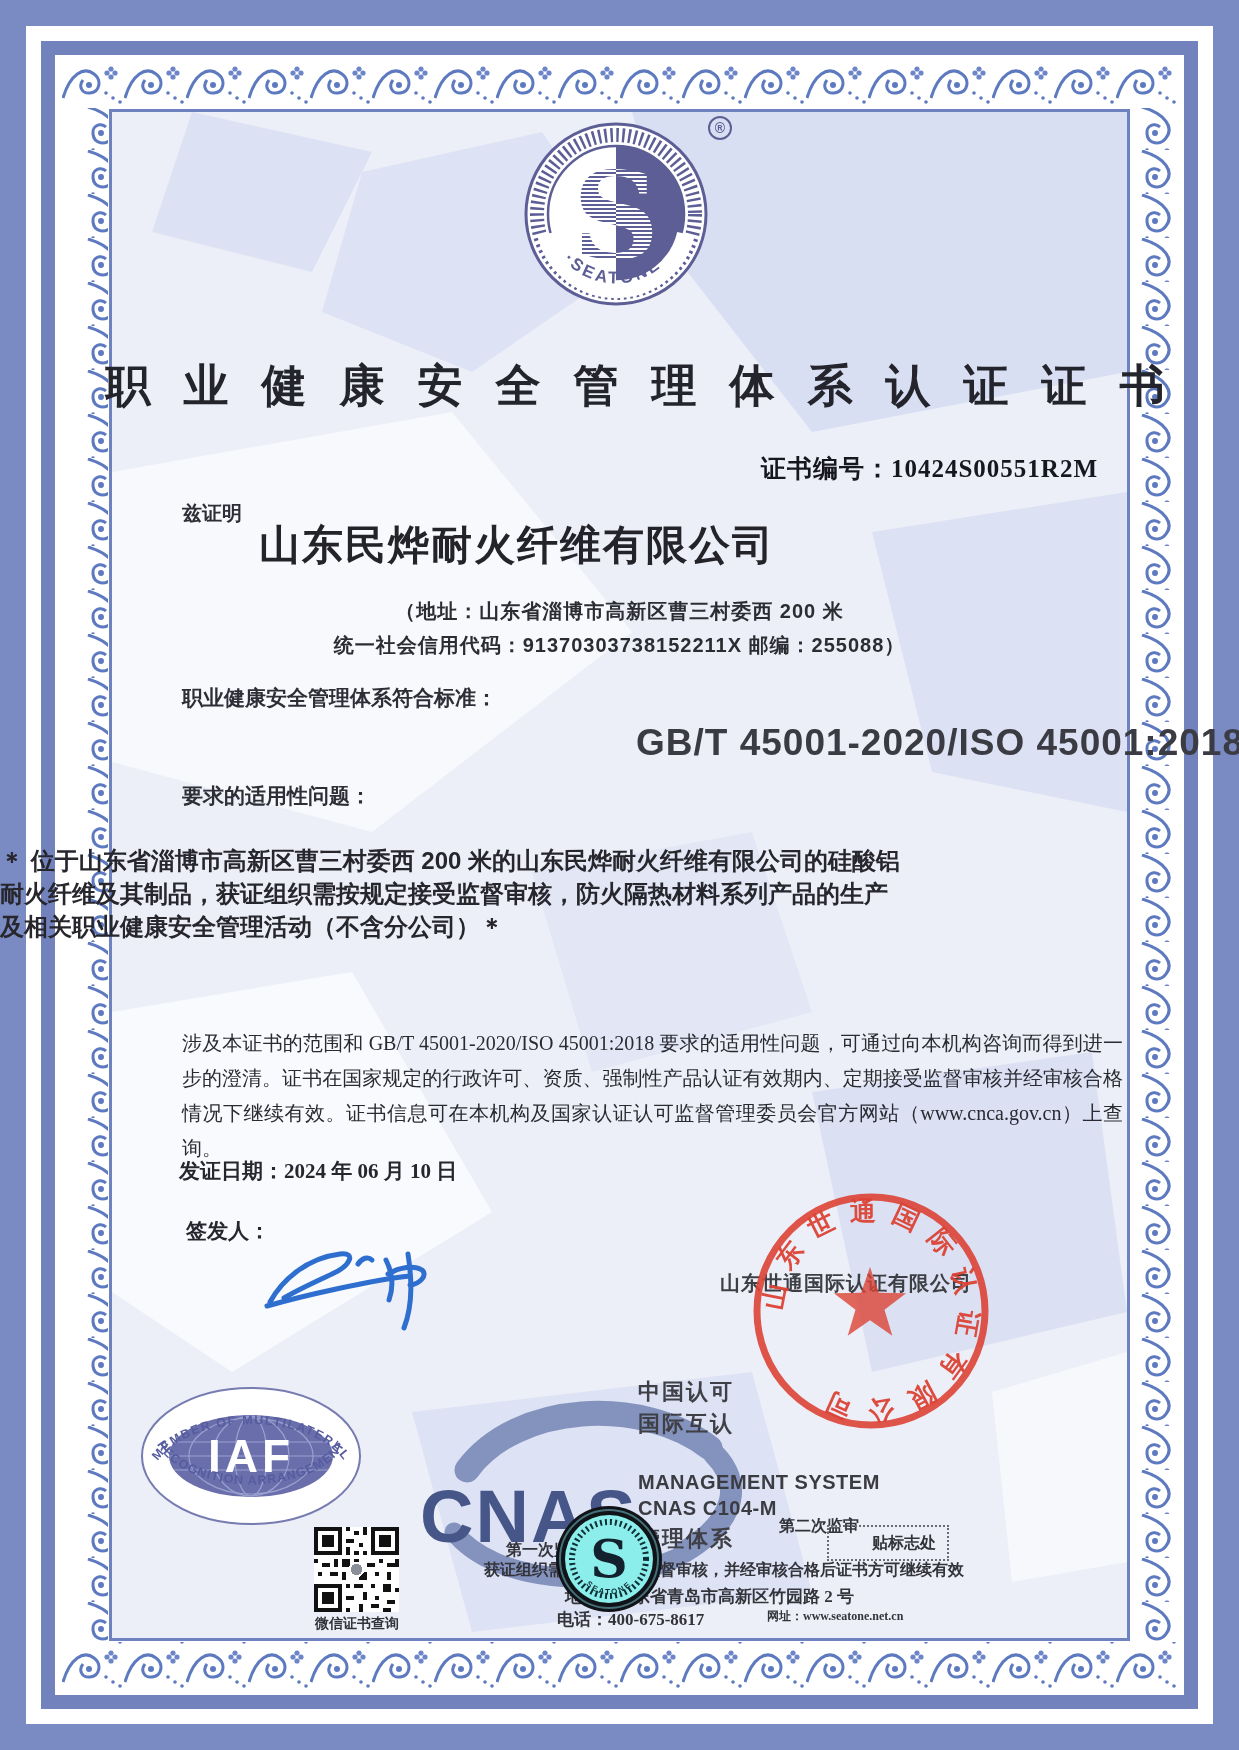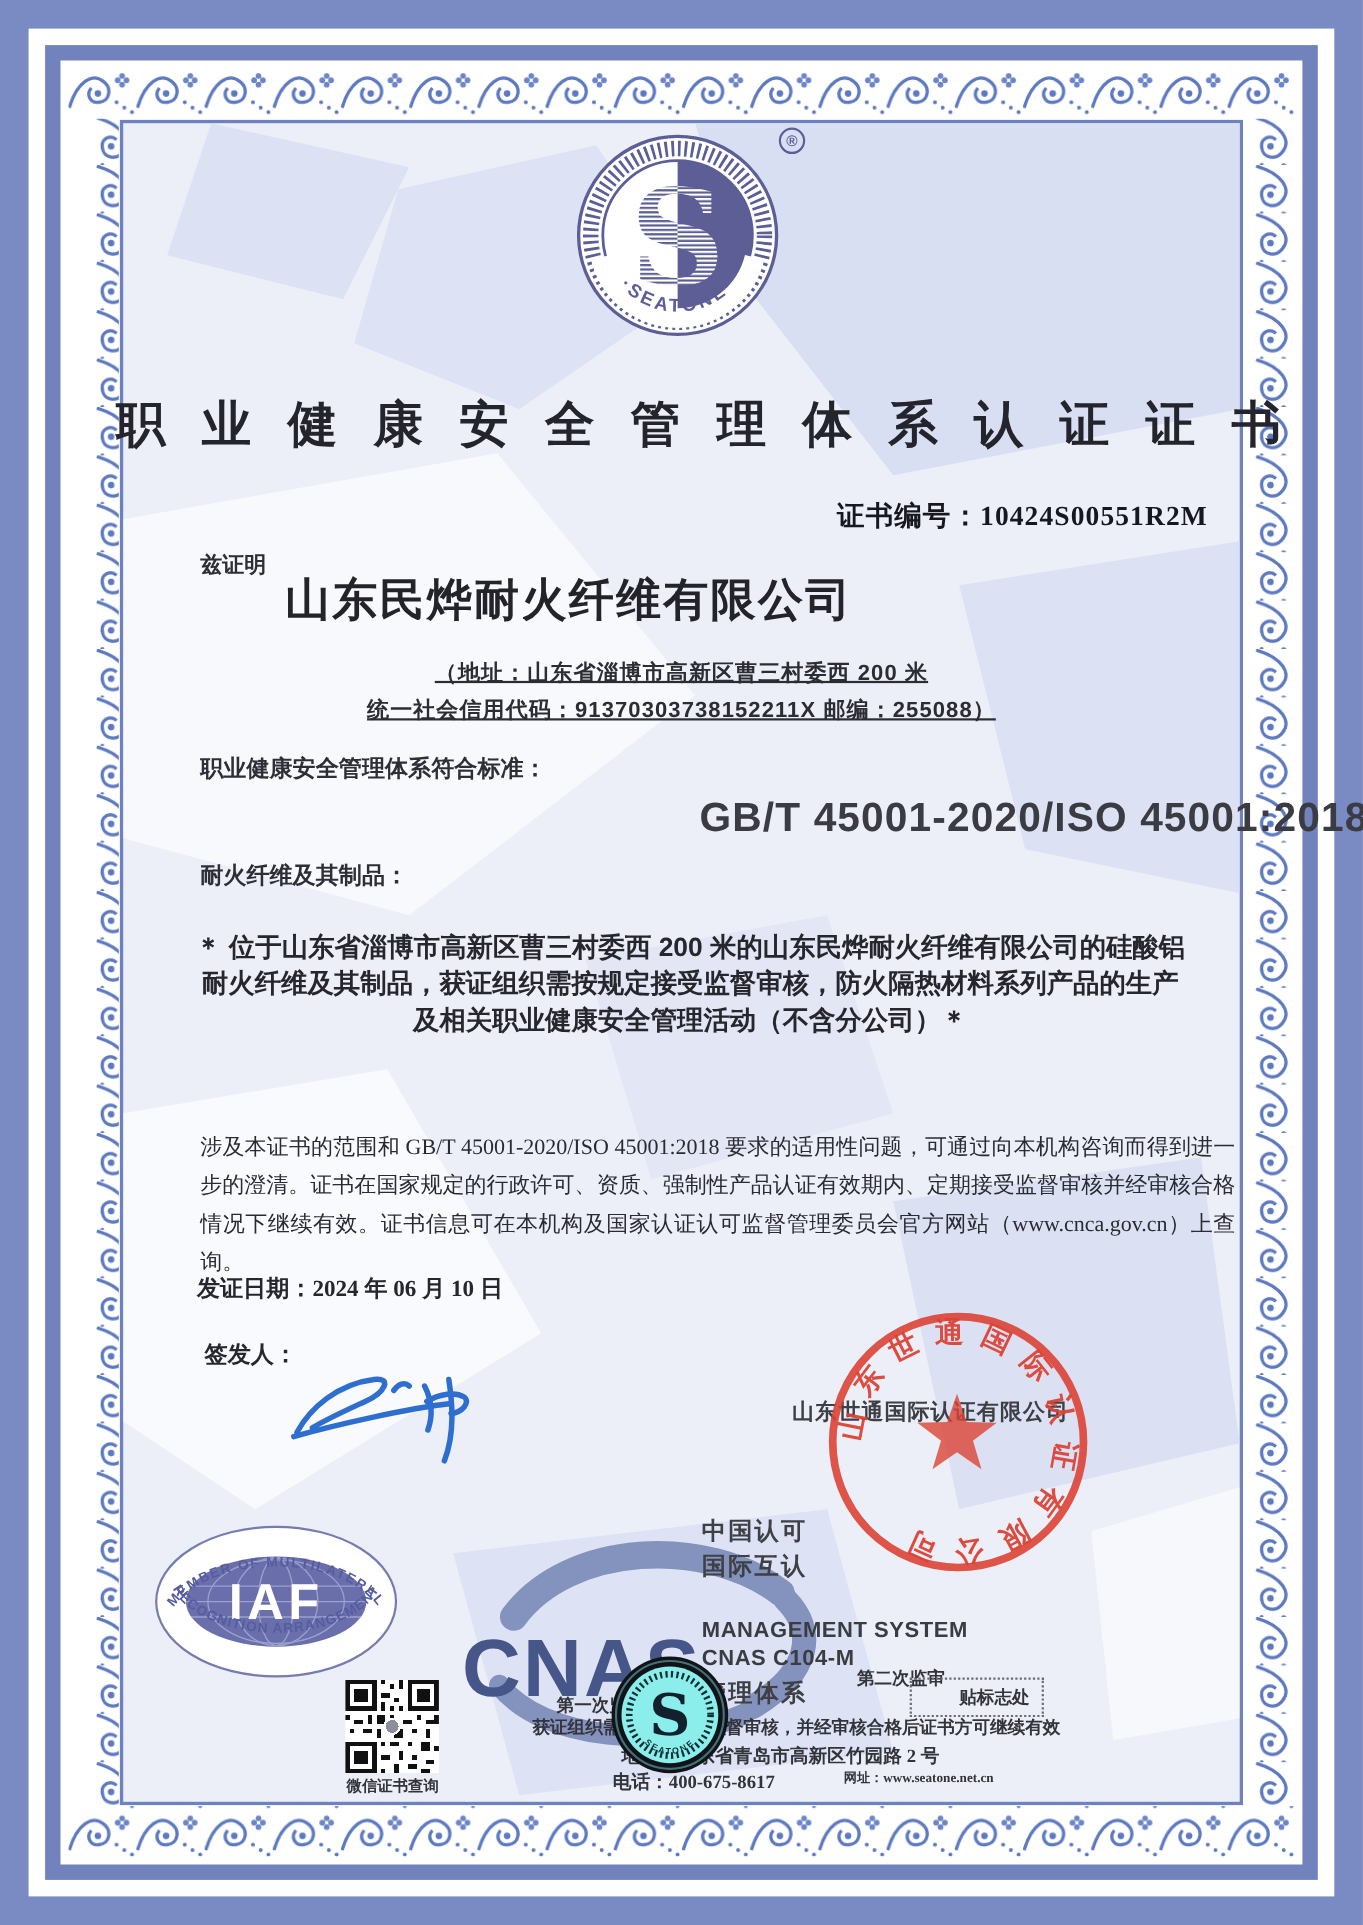--- a/index.html
+++ b/index.html
@@ -15,25 +15,25 @@
   .layer{position:absolute;inset:0;}
   .t{position:absolute;white-space:nowrap;}
   .serif{font-family:"Liberation Serif","DejaVu Serif",serif;padding-left:32px;}
   .sans{font-family:"Liberation Sans","DejaVu Sans",sans-serif;}
   .title{left:0;top:356px;width:1239px;text-align:center;font-size:45px;font-weight:700;
          letter-spacing:33px;color:#24242c;}
   .certno{right:141px;top:452px;font-size:25px;font-weight:700;color:#17171f;letter-spacing:1px;}
   .certify{left:150px;top:500px;font-size:20px;font-weight:600;color:#2e2e36;}
   .company{left:0;top:518px;width:1034px;text-align:center;font-size:41px;font-weight:700;
            letter-spacing:2px;color:#232329;}
-  .addr{left:0;width:1239px;text-align:center;font-size:20px;font-weight:700;color:#2c2c33;letter-spacing:1px;text-decoration:underline;}
+  .addr{left:0;width:1239px;text-align:center;font-size:20px;font-weight:700;color:#2c2c33;letter-spacing:1px;}
   .secthead{left:150px;font-size:21px;font-weight:600;color:#2e2e36;}
   .gbt{left:5px;top:722px;width:1239px;text-align:right;font-size:37px;font-weight:700;
        color:#3b3b44;letter-spacing:1px;}
-  .scopeline{left:0;width:1223px;text-align:center;font-size:24px;font-weight:700;color:#26262c;padding-left:16px;}
+  .scopeline{left:0;width:1223px;font-size:24px;font-weight:700;color:#26262c;}
   .legal{left:150px;top:1026px;width:941px;font-size:20px;font-weight:500;line-height:35px;
          text-align:justify;color:#2a2a32;white-space:normal;}
   .dateline{top:1157px;font-size:21px;font-weight:600;color:#26262e;}
   .issuer{left:154px;top:1217px;font-size:21px;font-weight:600;color:#26262e;}
   .stampco{left:720px;top:1270px;font-size:20px;font-weight:700;color:#3e3f44;letter-spacing:1px;}
   .accn{left:638px;font-size:22px;font-weight:700;color:#3f4046;letter-spacing:2px;}
   .acce{left:638px;font-size:20px;font-weight:700;color:#3b3b42;letter-spacing:0.5px;}
   .qrcap{left:312px;top:1615px;width:90px;text-align:center;font-size:14px;font-weight:700;color:#33333a;}
   .foot{font-size:16px;font-weight:700;color:#33333a;}
   .stickerbox{left:827px;top:1525px;width:86px;height:32px;border:2px dotted #6b6b74;
@@ -138,21 +138,21 @@
     <div class="t serif certno">证书编号：10424S00551R2M</div>
 
     <div class="t serif certify">兹证明</div>
     <div class="t sans company">山东民烨耐火纤维有限公司</div>
     <div class="t sans addr" style="top:598px;">（地址：山东省淄博市高新区曹三村委西 200 米</div>
     <div class="t sans addr" style="top:632px;">统一社会信用代码：91370303738152211X 邮编：255088）</div>
 
     <div class="t serif secthead" style="top:684px;">职业健康安全管理体系符合标准：</div>
     <div class="t sans gbt">GB/T 45001-2020/ISO 45001:2018</div>
 
-    <div class="t serif secthead" style="top:782px;">耐火纤维及其制品：</div>
+    <div class="t serif secthead" style="top:782px;">要求的适用性问题：</div>
     <div class="t sans scopeline" style="top:845px;">＊ 位于山东省淄博市高新区曹三村委西 200 米的山东民烨耐火纤维有限公司的硅酸铝</div>
     <div class="t sans scopeline" style="top:878px;">耐火纤维及其制品，获证组织需按规定接受监督审核，防火隔热材料系列产品的生产</div>
     <div class="t sans scopeline" style="top:911px;">及相关职业健康安全管理活动（不含分公司）＊</div>
 
     <div class="t serif legal">涉及本证书的范围和 GB/T 45001-2020/ISO 45001:2018 要求的适用性问题，可通过向本机构咨询而得到进一步的澄清。证书在国家规定的行政许可、资质、强制性产品认证有效期内、定期接受监督审核并经审核合格情况下继续有效。证书信息可在本机构及国家认证认可监督管理委员会官方网站（www.cnca.gov.cn）上查询。</div>
 
     <div class="t serif dateline" style="left:147px;">发证日期：2024 年 06 月 10 日</div>
 
     <div class="t serif issuer">签发人：</div>
     <svg class="abs" style="left:262px;top:1240px;" width="200" height="95" viewBox="0 0 200 95">

